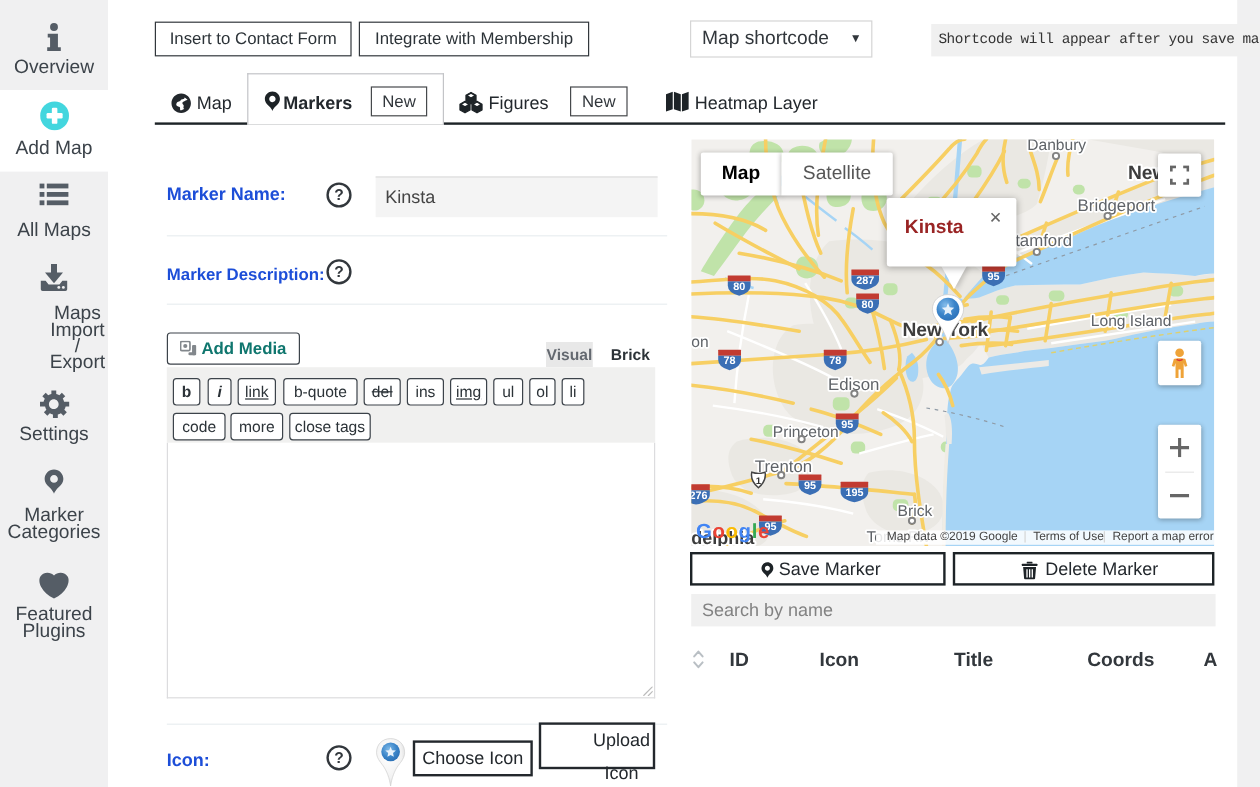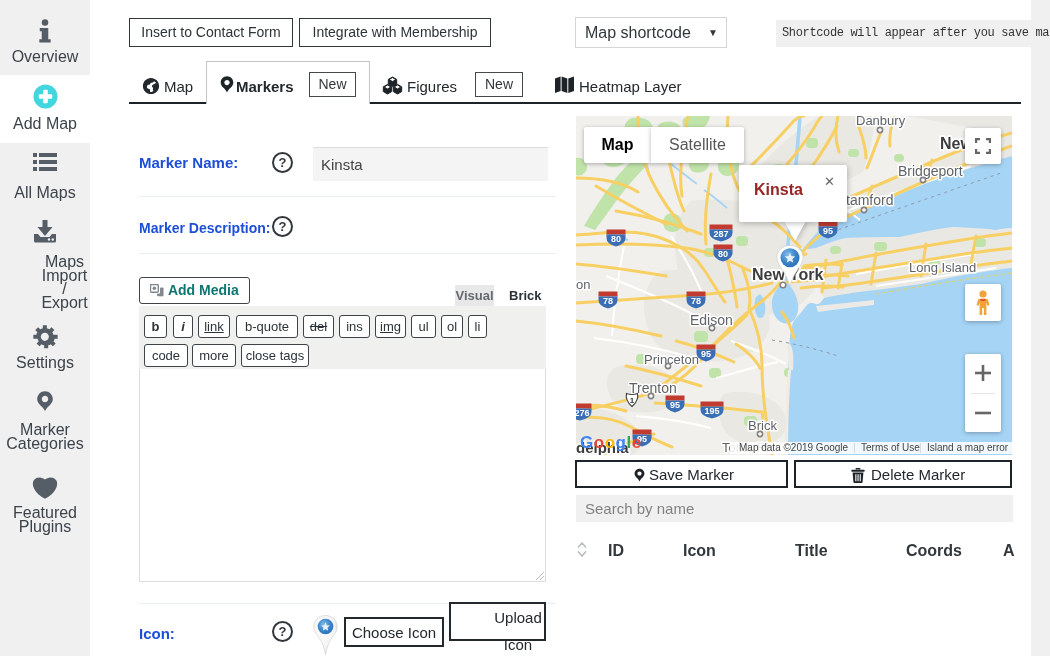--- a/index.html
+++ b/index.html
@@ -541,21 +541,21 @@
     <svg width="16" height="16" viewBox="0 0 16 16" style="position:absolute; left:10px; top:51px;">
         <line x1="0" y1="8" x2="16" y2="8" stroke="#666" stroke-width="2.6"></line>
       </svg>
   </div>
 
   <div class="attr" style="left:730px; top:442px; width:282px; height:12px;">
     <span style="position:absolute; left:9px;">Map data ©2019 Google</span>
     <span style="position:absolute; left:123px; color:#cfcfcf;">|</span>
     <span style="position:absolute; left:131px;">Terms of Use</span>
     <span style="position:absolute; left:189px; color:#cfcfcf;">|</span>
-    <span style="position:absolute; left:197px;">Island a map error</span>
+    <span style="position:absolute; left:197px;">Report a map error</span>
   </div>
 
   <div class="abs mapbtn" style="left:575px; top:460px; width:213px; height:28px;">
     <svg width="11" height="15" viewBox="0 0 20 27" style="position:absolute; left:57px; top:6px;">
         <path fill="#1d2327" d="M10 1C5 1 1 5 1 10c0 3 1.8 5.6 3.8 7.4.65.56 1.78 1.45 2.8 2.77 1.12 1.47 2.08 3.04 2.4 4.1.32-1.06 1.28-2.63 2.4-4.1 1.02-1.32 2.15-2.21 2.8-2.77 2-1.8 3.8-4.4 3.8-7.4 0-5-4-9-9-9zm0 12.7c-2.1 0-3.8-1.7-3.8-3.8S7.9 6.2 10 6.2s3.8 1.7 3.8 3.8-1.7 3.7-3.8 3.7z"></path>
       </svg>
     <span style="position:absolute; left:72px; top:4px;">Save Marker</span>
   </div>
   <div class="abs mapbtn" style="left:794px; top:460px; width:218px; height:28px;">
     <svg width="14" height="15" viewBox="0 0 14 15" style="position:absolute; left:55px; top:6px;">

